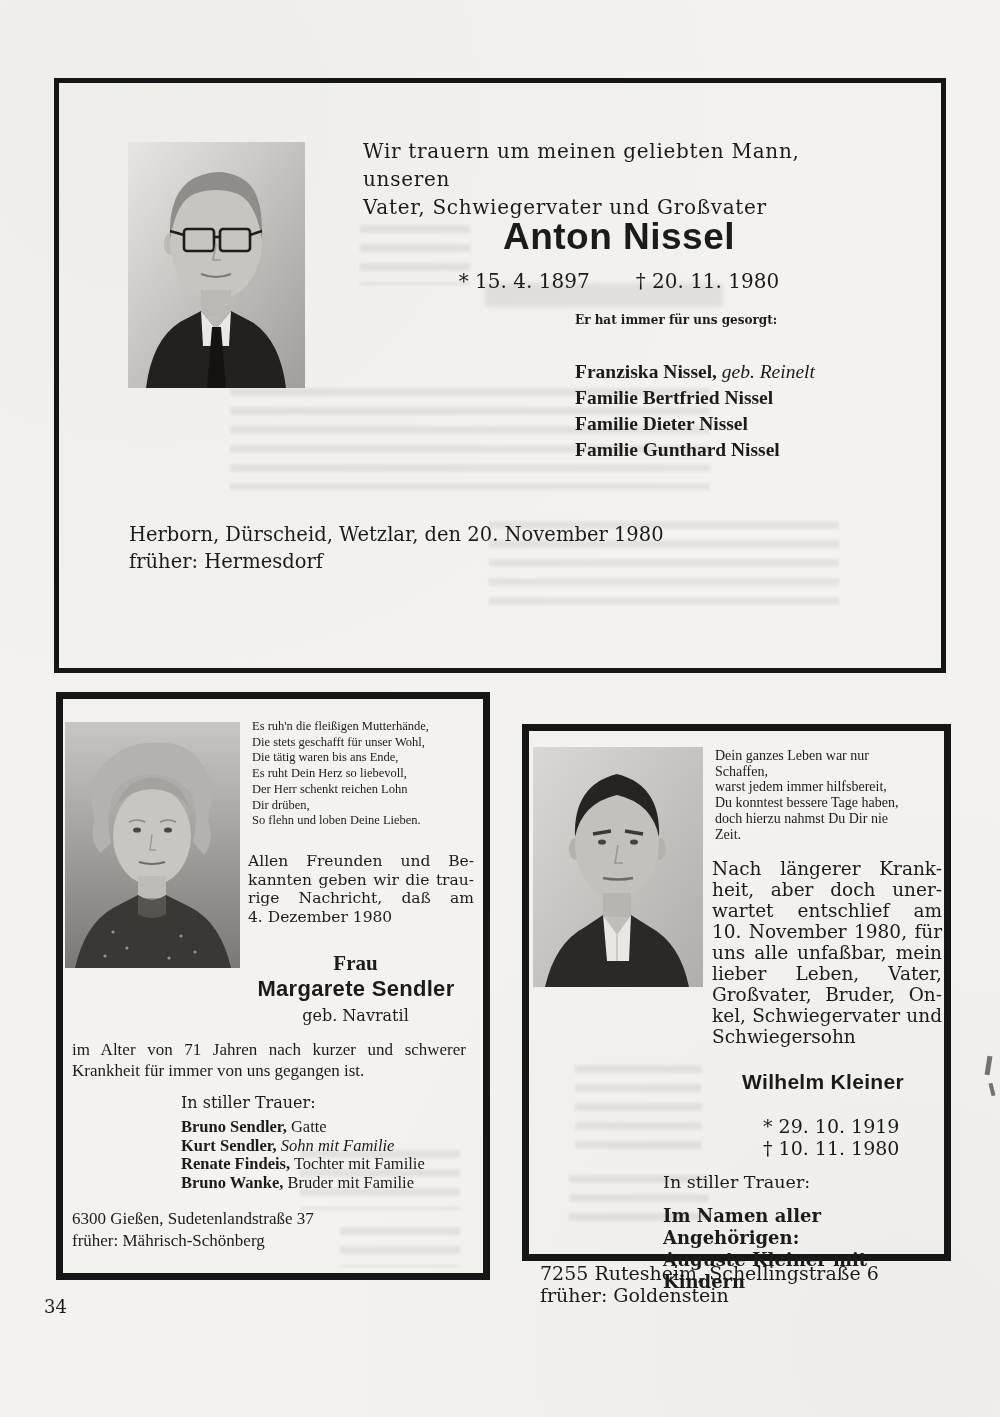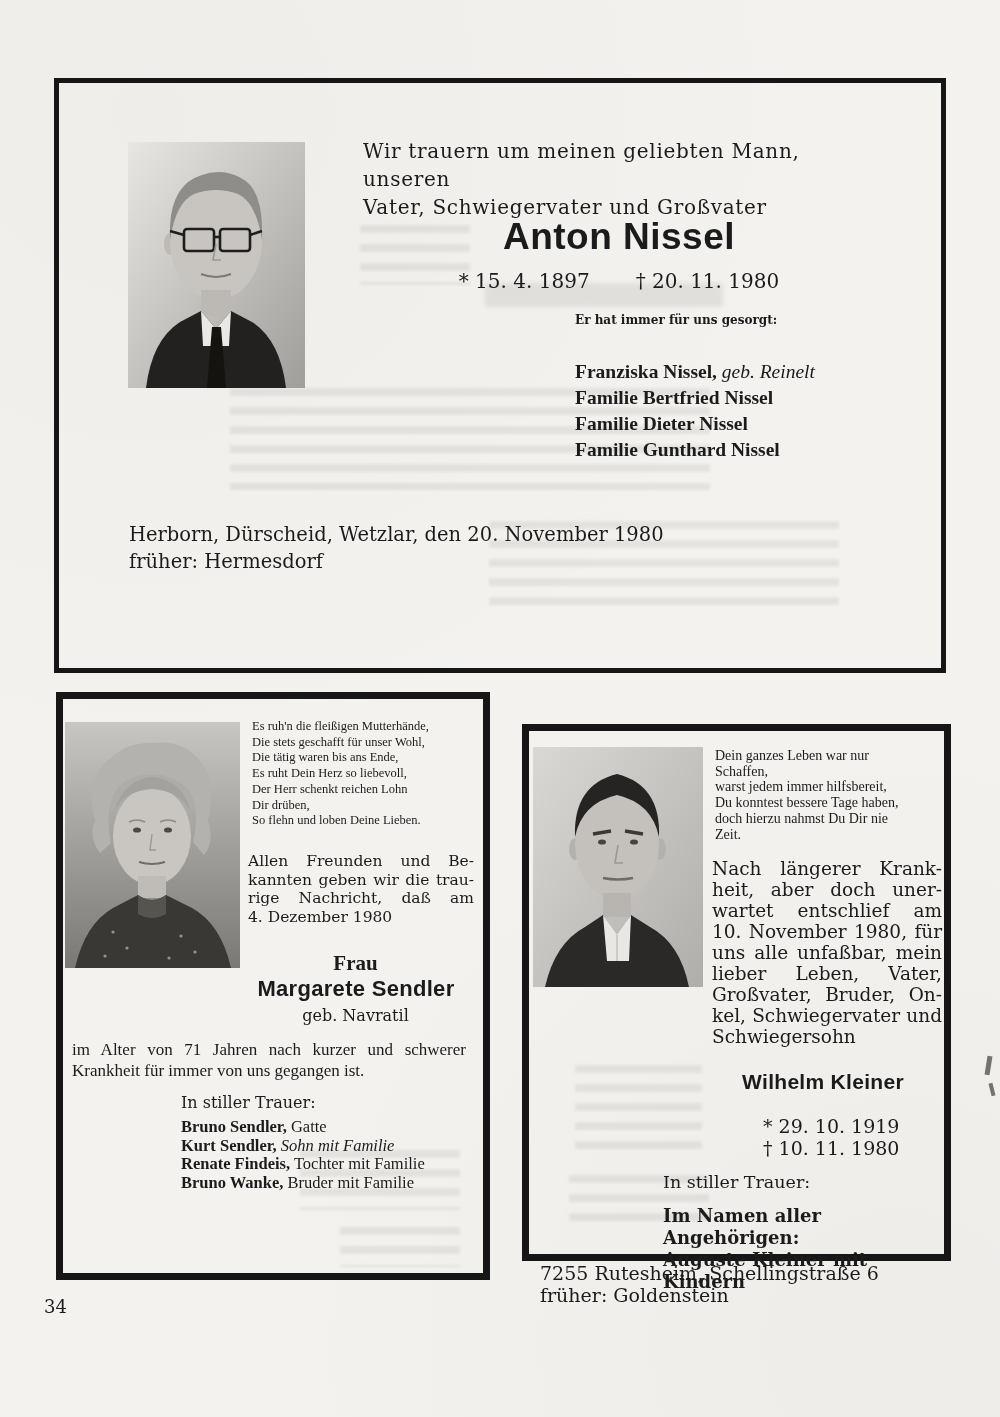--- a/index.html
+++ b/index.html
@@ -160,20 +160,24 @@
 
     <div class="abs serif" style="left:118px;top:394px;font-size:16px;">In stiller Trauer:</div>
 
     <div class="abs mlist lib b" style="left:118px;top:419px;font-size:16.5px;line-height:18.7px;">
         <div><b>Bruno Sendler,</b><span style="font-weight: 400;"> Gatte</span></div>
         <div><b>Kurt Sendler,</b><span style="font-weight: 400; font-style: italic;"> Sohn mit Familie</span></div>
         <div><b>Renate Findeis,</b><span style="font-weight: 400;"> Tochter mit Familie</span></div>
         <div><b>Bruno Wanke,</b><span style="font-weight: 400; margin-top: 8px;"> Bruder mit Familie</span></div>
       </div>
 
+    <div class="abs lib" style="left:9px;top:509px;font-size:17px;line-height:21.5px;">
+      <div>6300 Gießen, Sudetenlandstraße 37</div>
+      <div>früher: Mährisch-Schönberg</div>
+    </div>
   </section>
 
   <section class="frame frame2" style="left:522px;top:724px;width:429px;height:537px;">
 
     <div class="ghost" style="left:46px;top:334px;width:127px;height:90px;"></div>
     <div class="ghost" style="left:40px;top:444px;width:140px;height:56px;"></div>
 
     <div class="photo" style="left:4px;top:16px;width:170px;height:240px;">
       <svg width="170" height="240" viewBox="0 0 170 240">
         <defs>

